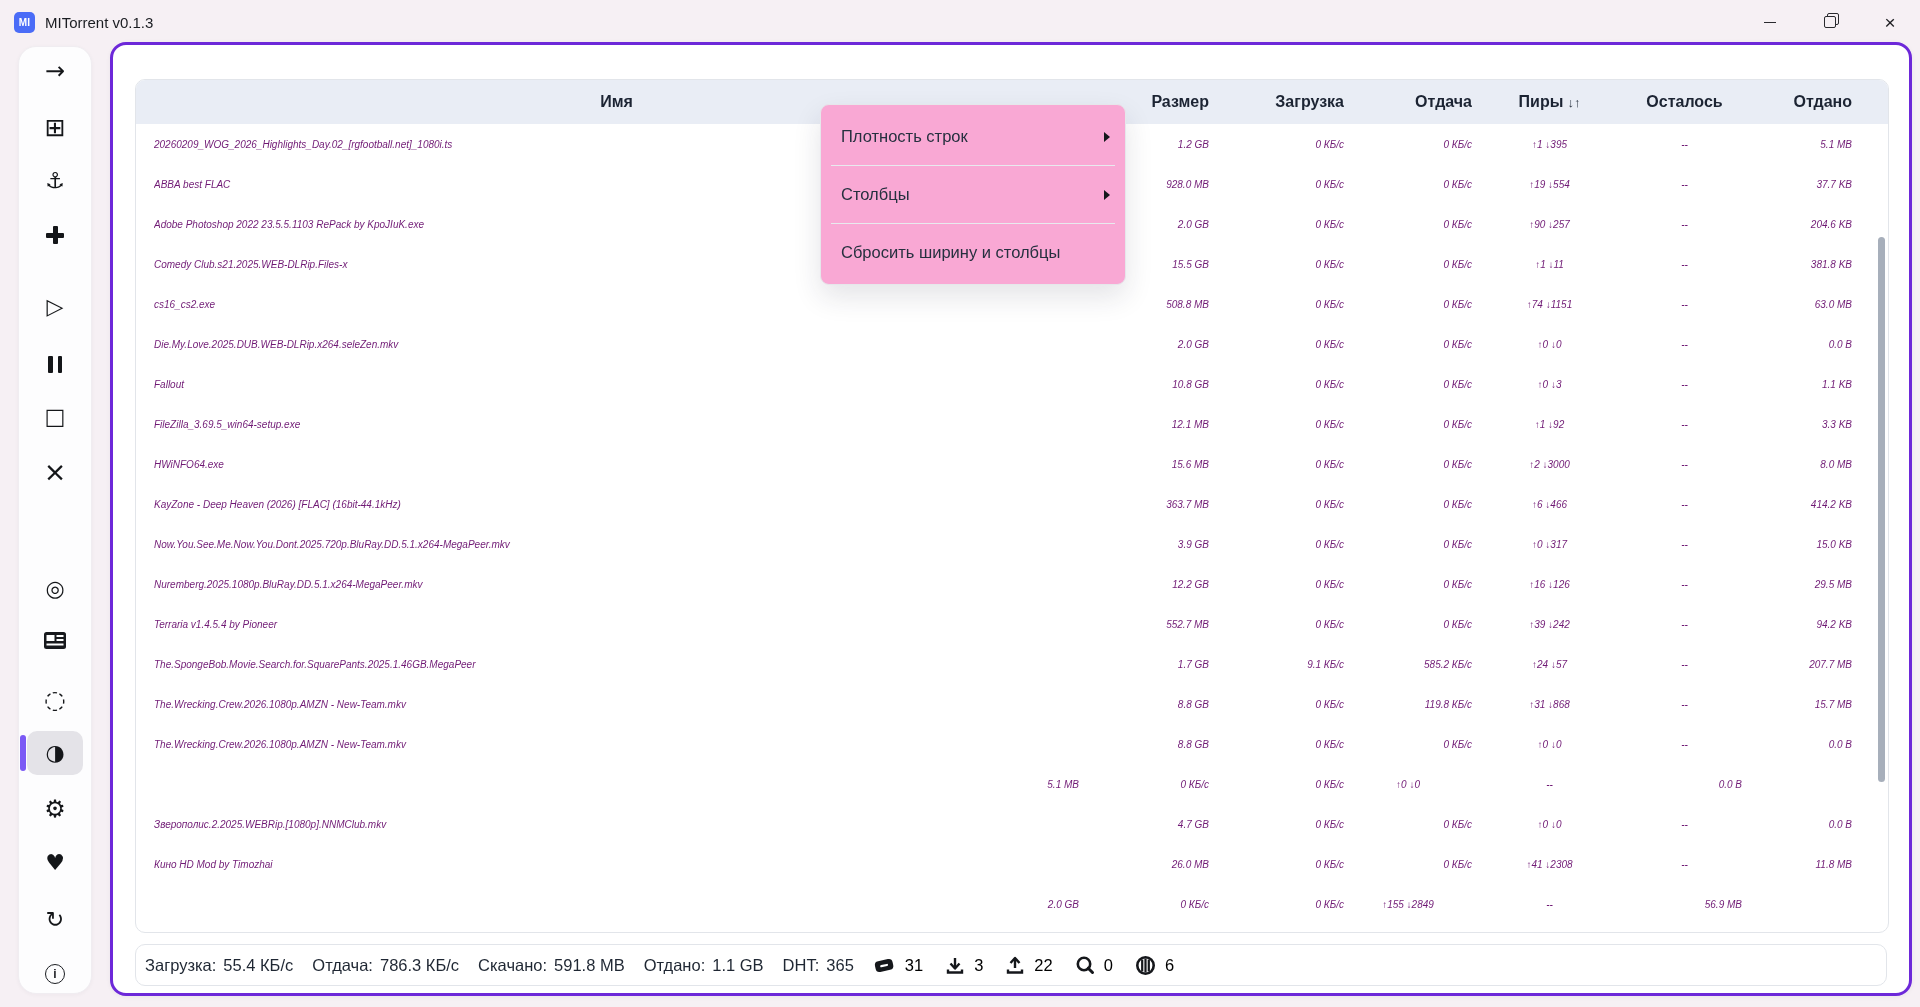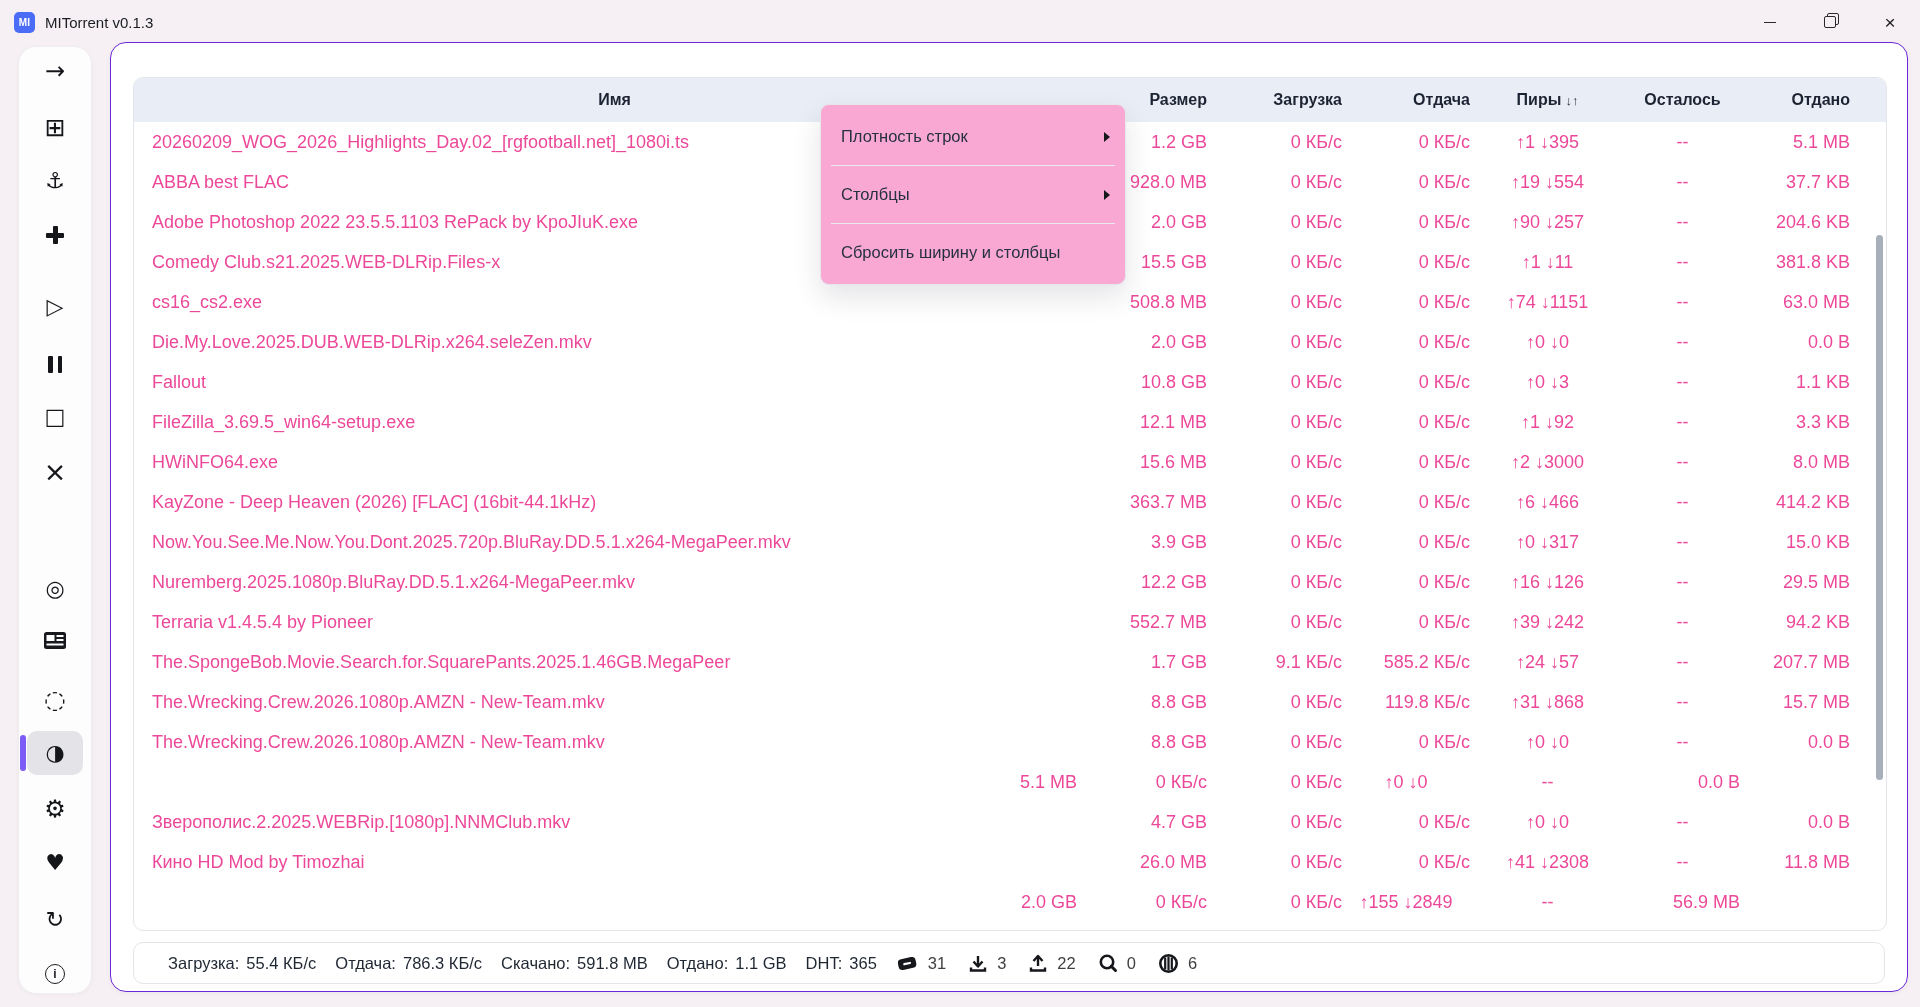--- a/index.html
+++ b/index.html
@@ -31,42 +31,42 @@
   .sb-item .indicator{position:absolute;left:-7px;top:4px;width:6px;height:36px;border-radius:4px;background:#7b5af5;}
   .pause-bars{display:flex;gap:5px;}
   .pause-bars i{display:block;width:4.5px;height:17px;background:#141619;border-radius:1px;}
   .plus-shape{position:relative;width:18px;height:18px;}
   .plus-shape::before{content:"";position:absolute;left:0;top:6.5px;width:18px;height:5px;background:#141619;border-radius:1px;}
   .plus-shape::after{content:"";position:absolute;left:6.5px;top:0;width:5px;height:18px;background:#141619;border-radius:1px;}
   .info-circle{width:18px;height:18px;border:1.7px solid #1b1d22;border-radius:50%;
     display:flex;align-items:center;justify-content:center;font-size:12px;font-weight:600;color:#1b1d22;}
   
   .main-panel{position:absolute;left:110px;top:42px;width:1796px;height:948px;background:#ffffff;
-    border:1px solid #6d28d9;border-radius:16px;box-shadow:0 1px 5px rgba(40,30,60,.05);}
+    border:3px solid #6d28d9;border-radius:16px;box-shadow:0 1px 5px rgba(40,30,60,.05);}
   .table-card{position:absolute;left:22px;top:34px;width:1752px;height:852px;
     border:1px solid #e2e5ea;border-radius:10px;overflow:hidden;background:#fff;}
   .t-grid{display:grid;grid-template-columns:minmax(0,1fr) 130px 135px 128px 155px 115px 110px;
     padding:0 36px 0 18px;align-items:center;}
   .t-header{height:44px;background:#e9edf5;font-weight:bold;font-size:16px;color:#1c2433;}
   .t-header .hcell{white-space:nowrap;cursor:pointer;}
   .sort-arrows{font-size:13px;font-weight:normal;color:#2a3442;margin-left:4px;}
   .t-body{position:relative;}
-  .t-row{height:40px;font-size:18px;color:#ec4899;cursor:default;}
+  .t-row{height:40px;font-size:10px;color:#701a75;cursor:default;font-style:italic;}
   .t-row .cell{white-space:nowrap;overflow:hidden;text-overflow:ellipsis;}
   .al{text-align:left;} .ar{text-align:right;} .ac{text-align:center;}
   .scroll-thumb{position:absolute;right:3px;top:157px;width:7px;height:545px;border-radius:4px;background:#a7afbb;cursor:pointer;}
   
   .statusbar{position:absolute;left:22px;top:899px;width:1752px;height:42px;border:1px solid #e2e5ea;
-    border-radius:10px;background:#fff;display:flex;align-items:center;padding:0 34px;box-sizing:border-box;
+    border-radius:10px;background:#fff;display:flex;align-items:center;padding:0 9px;box-sizing:border-box;
     font-size:16.5px;color:#1f2733;}
   .stat-pair{display:flex;margin-right:19px;white-space:nowrap;}
   .stat-pair .lbl{margin-right:7px;}
   .counter{display:flex;align-items:center;margin-right:22px;}
   .counter .cicon{display:flex;align-items:center;justify-content:center;margin-right:9px;}
-  .counter .cval{color:#404040;}
+  .counter .cval{color:#000000;}
   
   .context-menu{position:absolute;left:820px;top:104px;width:304px;background:#f9a8d4;border:1px solid #e6e7eb;
     border-radius:9px;box-shadow:0 12px 28px rgba(30,30,60,.12);padding:3px 0;z-index:50;}
   .cm-item{height:57px;display:flex;align-items:center;padding:0 18px 0 20px;font-size:16.5px;color:#26303f;cursor:pointer;position:relative;}
   .cm-item .chev{position:absolute;right:15px;top:50%;margin-top:-5px;width:0;height:0;
     border-left:6px solid #16181c;border-top:5px solid transparent;border-bottom:5px solid transparent;}
   .cm-div{height:1px;background:#e8eaee;margin:0 10px;}
 </style>
 </head>
 <body>

